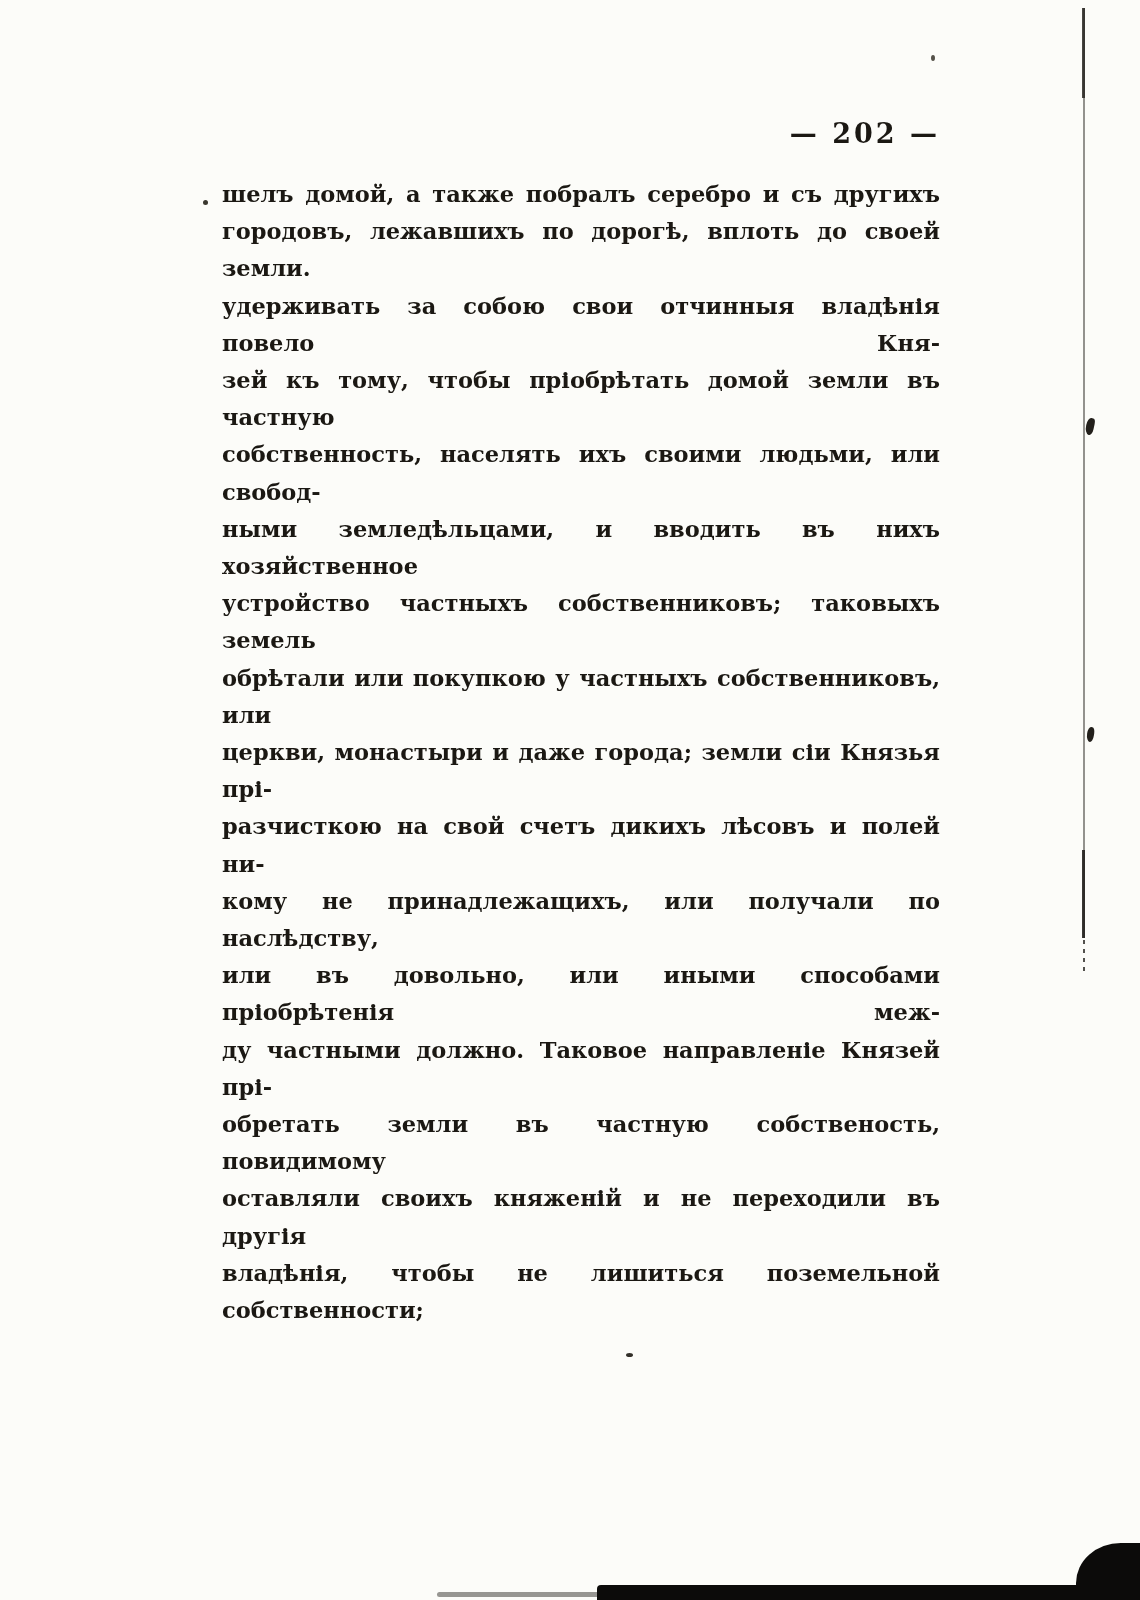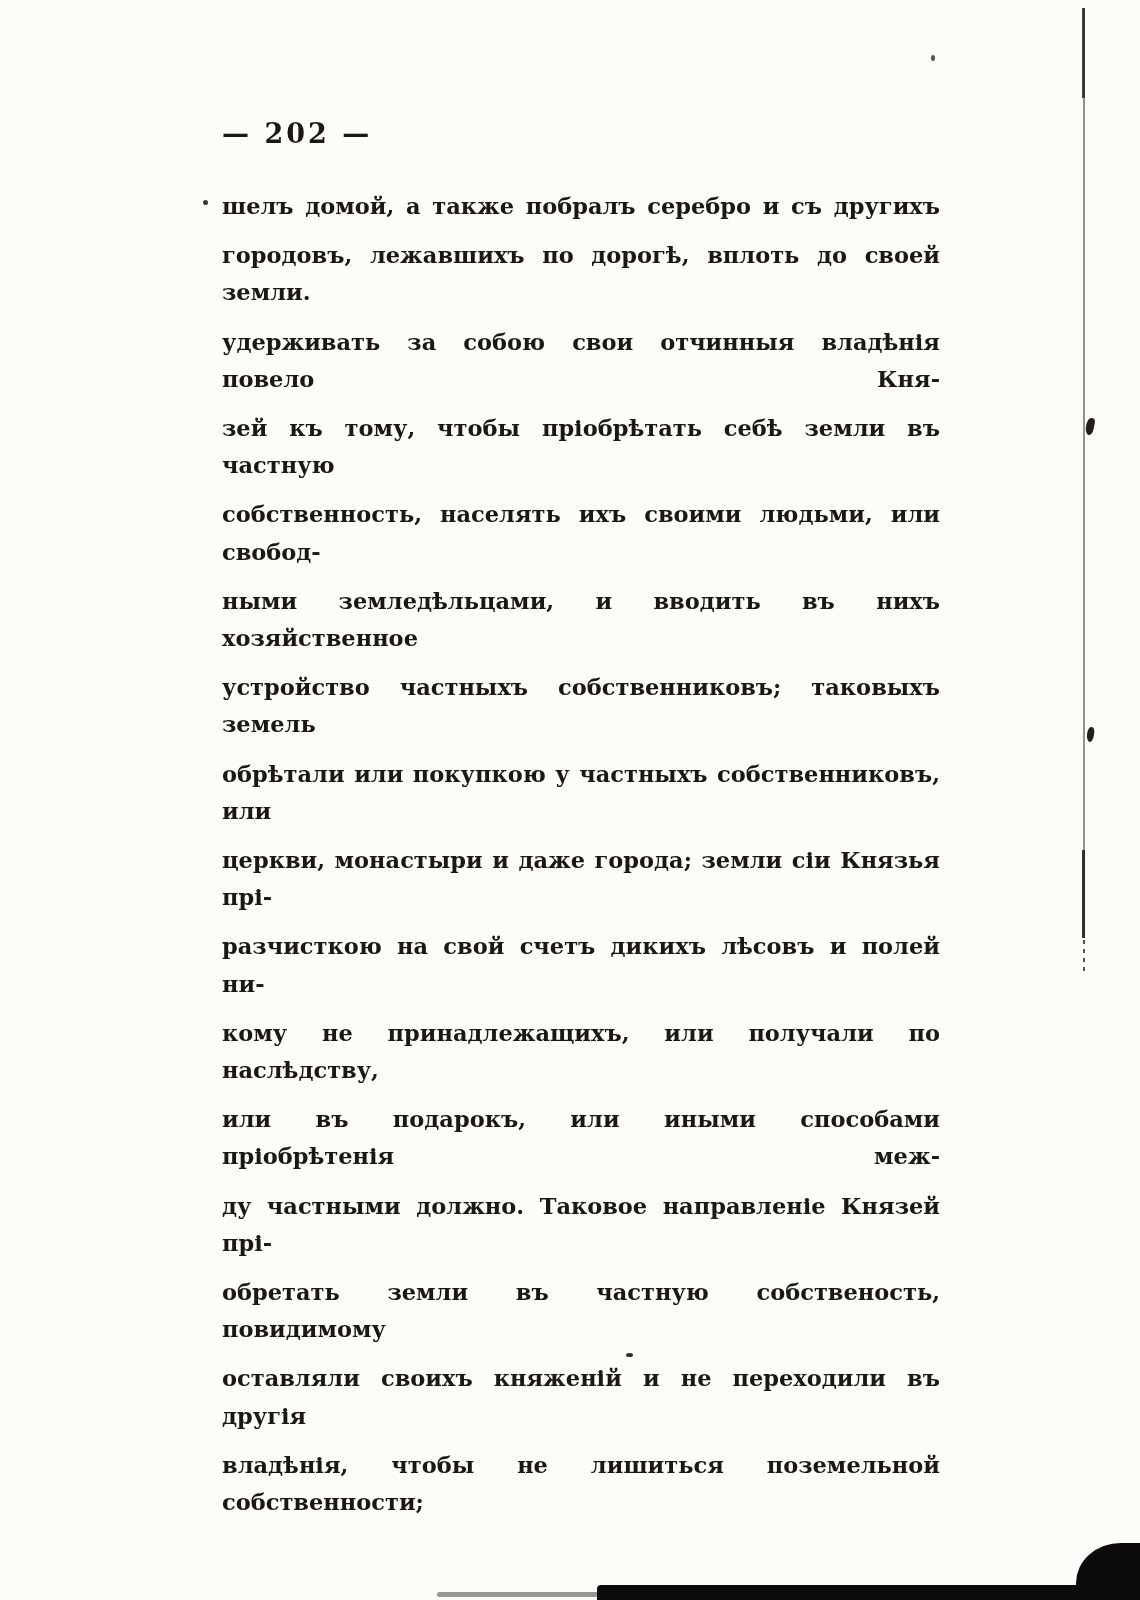--- a/index.html
+++ b/index.html
@@ -15,41 +15,40 @@
     background: #fcfcf9;
     overflow: hidden;
     font-family: "DejaVu Serif", "Liberation Serif", serif;
     color: #1b1813;
   }
   .page-number {
     position: absolute;
     top: 118px;
     left: 222px;
     width: 718px;
-    text-align: left;
+    text-align: right;
     font-size: 27px;
     font-weight: 700;
     letter-spacing: 3px;
   }
   .text-block {
     position: absolute;
     top: 176px;
     left: 222px;
     width: 718px;
     font-size: 22.5px;
     font-weight: 700;
     line-height: 37.2px;
   }
   .paragraph { margin: 0; }
   .line {
     text-align: justify;
     text-align-last: justify;
     white-space: normal;
     word-spacing: 1px;
-    margin-top: 12px;
   }
   .line.indent { text-indent: 34px; }
   .line.final  { text-align-last: left; }
 
   
   .artifact { position: absolute; }
   .v-line-main {
     left: 1083px; top: 8px;
     width: 2px; height: 930px;
     background: rgba(60,58,54,0.55);
@@ -127,29 +126,29 @@
 
   <div class="page-number">— 202 —</div>
 
   <div class="text-block">
       <div class="paragraph">
         <div class="line">шелъ домой, а также побралъ серебро и съ другихъ</div>
         <div class="line final">городовъ, лежавшихъ по дорогѣ, вплоть до своей земли.</div>
       </div>
       <div class="paragraph">
         <div class="line">удерживать за собою свои отчинныя владѣнія повело Кня-</div>
-        <div class="line">зей къ тому, чтобы пріобрѣтать себѣ земли въ частную</div>
+        <div class="line">зей къ тому, чтобы пріобрѣтать домой земли въ частную</div>
         <div class="line">собственность, населять ихъ своими людьми, или свобод-</div>
         <div class="line">ными земледѣльцами, и вводить въ нихъ хозяйственное</div>
         <div class="line">устройство частныхъ собственниковъ; таковыхъ земель</div>
         <div class="line">обрѣтали или покупкою у частныхъ собственниковъ, или</div>
         <div class="line">церкви, монастыри и даже города; земли сіи Князья прі-</div>
         <div class="line">разчисткою на свой счетъ дикихъ лѣсовъ и полей ни-</div>
         <div class="line">кому не принадлежащихъ, или получали по наслѣдству,</div>
-        <div class="line">или въ подарокъ, или иными способами пріобрѣтенія меж-</div>
+        <div class="line">или въ довольно, или иными способами пріобрѣтенія меж-</div>
         <div class="line">ду частными должно. Таковое направленіе Князей прі-</div>
         <div class="line">обретать земли въ частную собственость, повидимому</div>
         <div class="line">оставляли своихъ княженій и не переходили въ другія</div>
         <div class="line">владѣнія, чтобы не лишиться поземельной собственности;</div>
       </div>
     </div>
 
   <div class="artifact v-line-main"></div>
   <div class="artifact v-line-top"></div>
   <div class="artifact v-line-bottom"></div>

